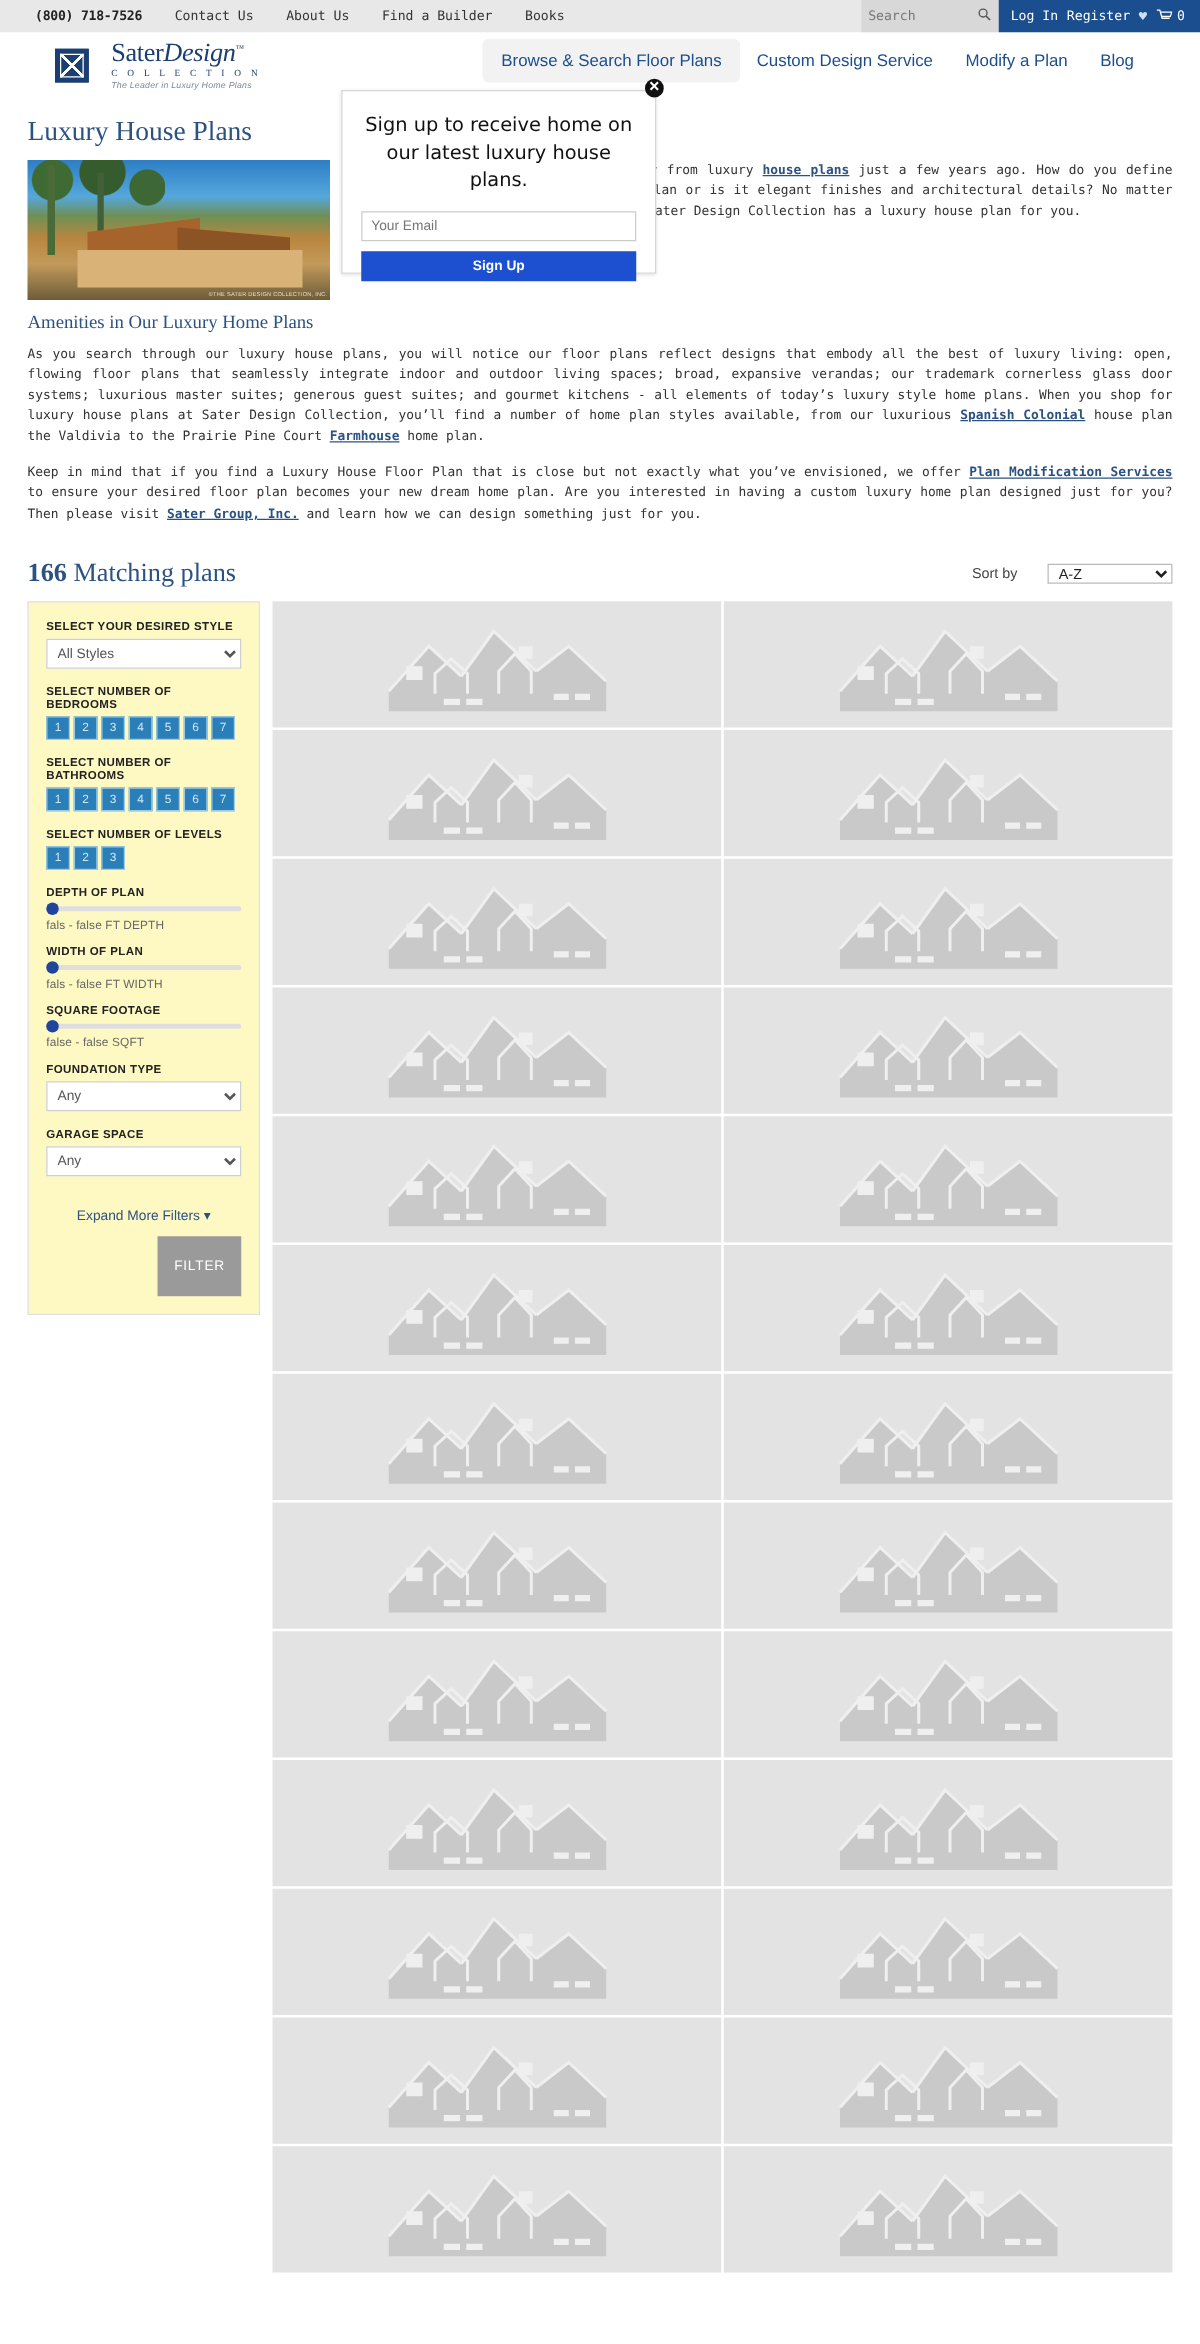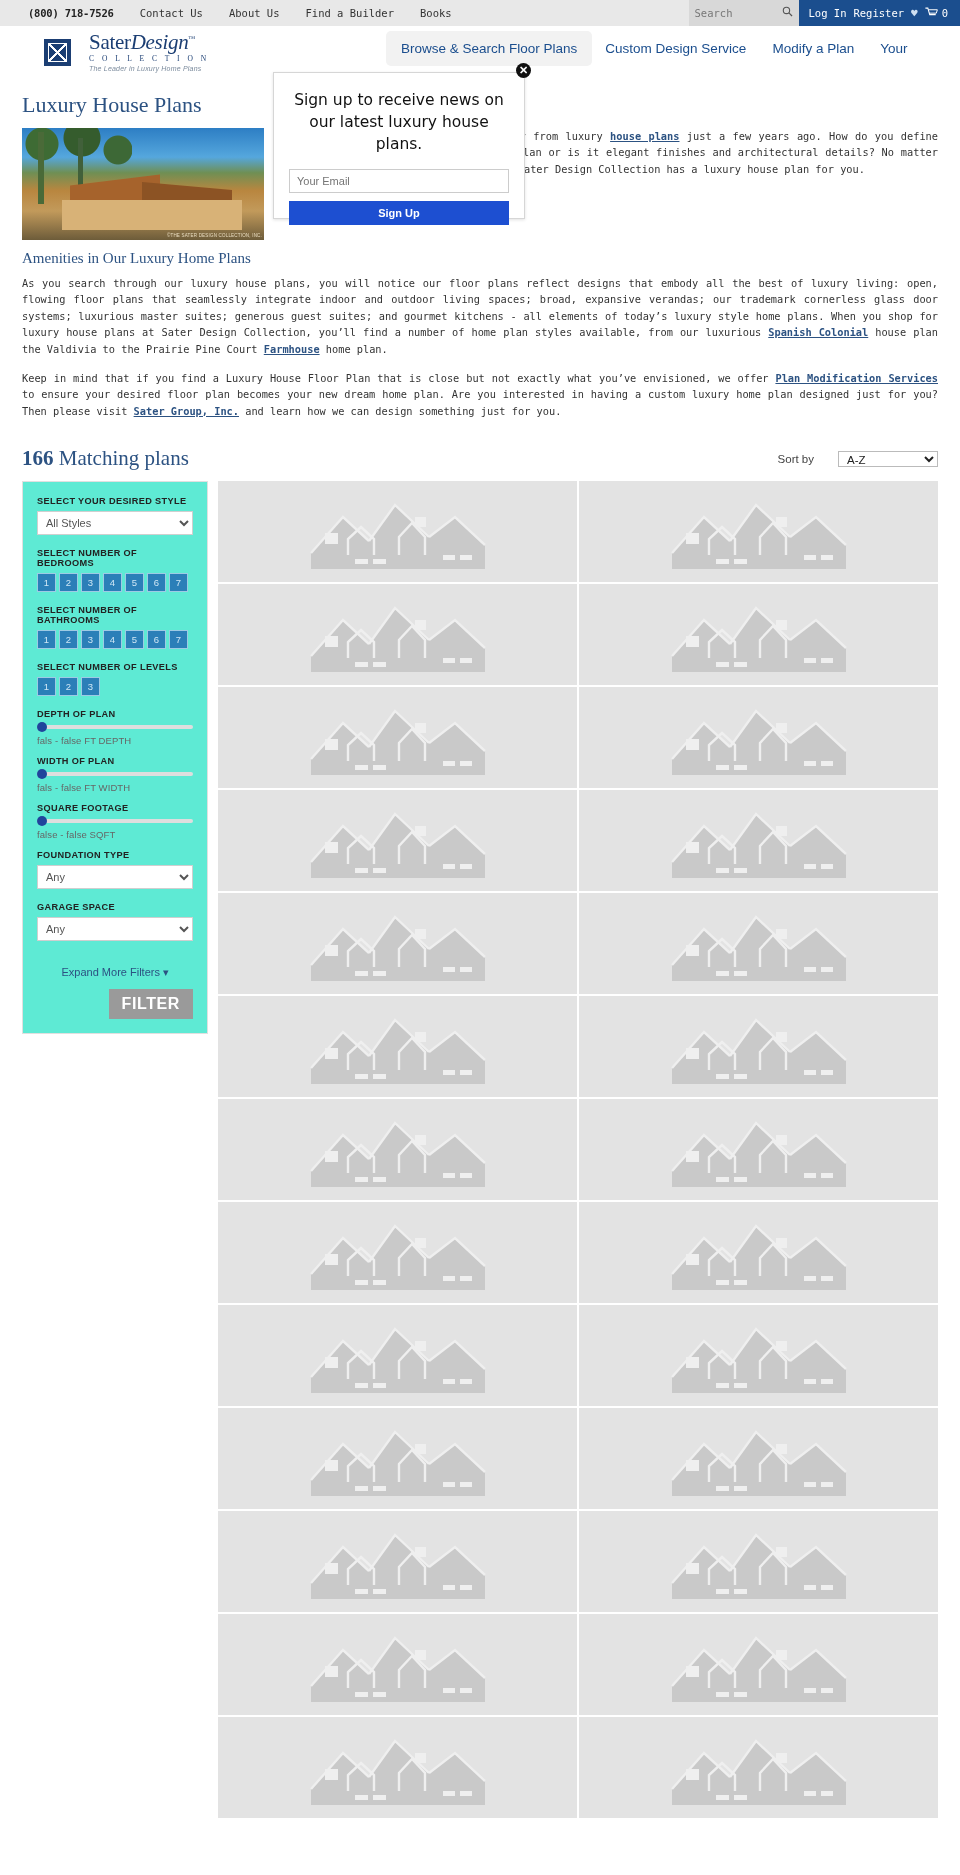--- a/index.html
+++ b/index.html
@@ -122,21 +122,21 @@
     font-family:"Liberation Sans", sans-serif; font-size:11.5px;
     height:16px; width:100px; border:1px solid #bbb; background:#fff; color:#222;
     padding:1px 4px;
   }
 
   
   .content { display:flex; padding:10px 22px 0 22px; gap:10px; align-items:flex-start;}
 
   
   .sidebar {
-    width:186px; flex:none; background:#5eead4; border:1px solid #e0e0e0;
+    width:186px; flex:none; background:#fef9c3; border:1px solid #e0e0e0;
     padding:14px 14px 14px 14px;
   }
   .flabel {
     font-size:9.2px; font-weight:bold; color:#222; letter-spacing:0.35px;
     margin:0 0 5px 0; text-transform:uppercase;
   }
   .fsel {
     width:100%; height:24px; border:1px solid #cfcfcf; background:#fff;
     font-size:11px; color:#555; padding:2px 4px; font-family:"Liberation Sans",sans-serif;
     margin-bottom:13px;
@@ -154,22 +154,22 @@
   .knob {
     width:10px; height:10px; border-radius:50%; background:#20459c;
     position:absolute; left:0; top:-3px;
   }
   .rangetxt { font-size:9.5px; color:#666; margin:6px 0 10px 0; letter-spacing:0.1px;}
   .expand {
     text-align:center; font-size:11px; color:#2c5282; margin:12px 0 10px 0;
   }
   .filterbtn {
     display:block; margin-left:auto; background:#9a9a9a; color:#fff;
-    font-size:16px; font-weight:bold; letter-spacing:0.6px;
-    border:0; padding:6px 13px; cursor:pointer;
+    font-size:11px; font-weight:normal; letter-spacing:0.6px;
+    border:0; padding:18px 13px; cursor:pointer;
   }
 
   
   .plans { flex:1; display:grid; grid-template-columns:1fr 1fr; gap:2px 2px; }
   .plan-card {
     height:101px; background:#e3e3e3; position:relative; overflow:hidden;
   }
   .ph { position:absolute; left:50%; top:50%; transform:translate(-50%,-50%); }
 
   
@@ -241,21 +241,21 @@
         <span>Sater</span><i>Design</i><sup>™</sup>
       </div>
       <div class="l2">C O L L E C T I O N</div>
       <div class="l3">The Leader in Luxury Home Plans</div>
     </div>
   </div>
   <div class="mainnav">
     <div class="nav-pill">Browse &amp; Search Floor Plans</div>
     <div class="nav-item">Custom Design Service</div>
     <div class="nav-item">Modify a Plan</div>
-    <div class="nav-item">Your</div>
+    <div class="nav-item">Blog</div>
   </div>
 </div>
 
 <div class="wrap">
 
   <h1 class="page-title">Luxury House Plans</h1>
 
   <div class="intro">
     <div class="hero-img">
       <div class="fronds"></div>
@@ -789,18 +789,18 @@
     <rect x="140" y="62" width="12" height="5" fill="#efefef"></rect>
     <rect x="157" y="62" width="12" height="5" fill="#efefef"></rect>
   </svg>
         </div>
       </div>
   </div>
 </div>
 
 <div class="modal-overlay">
   <div class="modal">
-    <div class="modal-h">Sign up to receive news on our latest luxury house plans.</div>
+    <div class="modal-h">Sign up to receive home on our latest luxury house plans.</div>
     <input class="modal-input" placeholder="Your Email" style="">
     <button class="modal-btn">Sign Up</button>
   </div>
   <div class="modal-close">✕</div>
 </div>
 
 </body></html>

